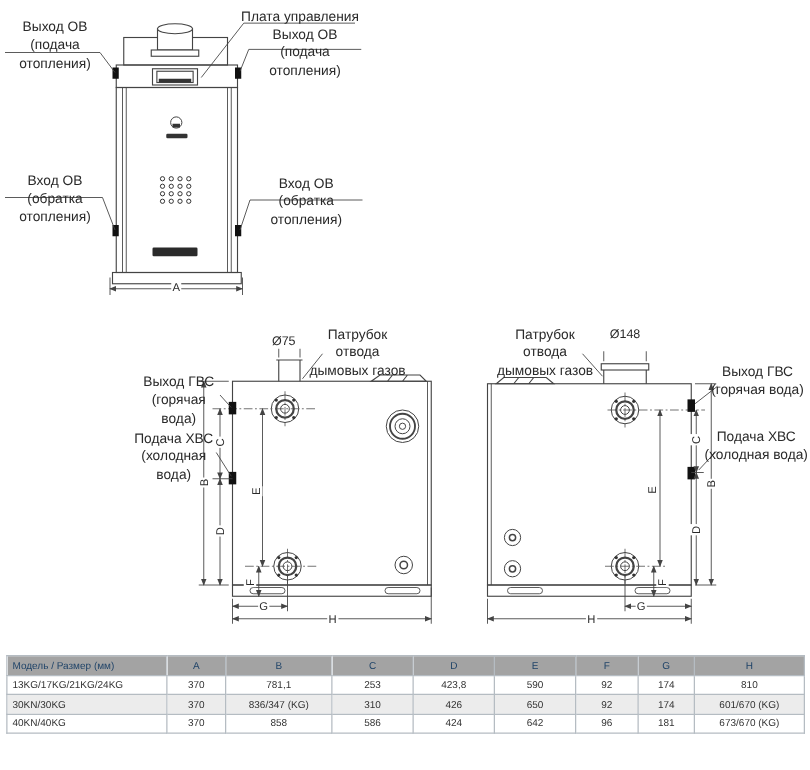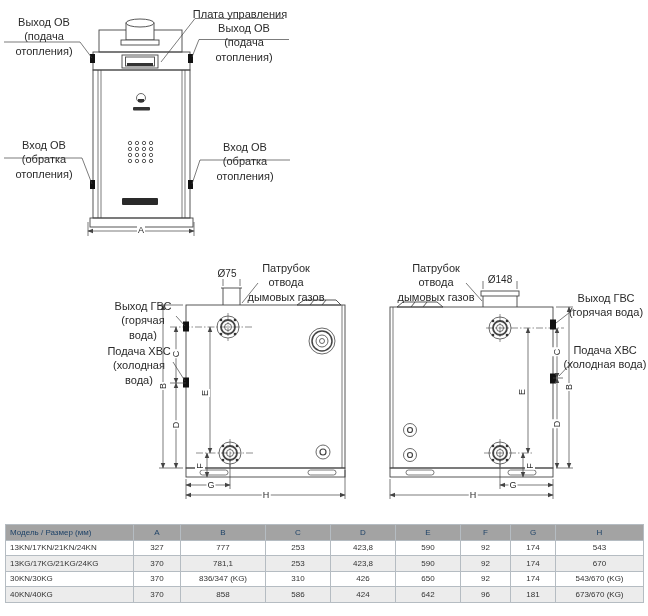--- a/index.html
+++ b/index.html
@@ -242,21 +242,21 @@
   <div class="lbl" style="left:98px;top:344px;width:82px;">Подача ХВС
 (холодная вода)</div>
   <div class="dim rot" style="left:163px;top:386px;">B</div>
   <div class="dim rot" style="left:176px;top:354px;">C</div>
   <div class="dim rot" style="left:176px;top:425px;">D</div>
   <div class="dim rot" style="left:205px;top:393px;">E</div>
   <div class="dim rot" style="left:200px;top:466px;">F</div>
   <div class="dim" style="left:211px;top:485px;">G</div>
   <div class="dim" style="left:266px;top:495px;">H</div>
 
-  <div class="diam" style="left:479px;top:274px;width:42px;">Ø148</div>
+  <div class="diam" style="left:479px;top:262px;width:42px;">Ø148</div>
   <div class="lbl" style="left:396px;top:261px;width:80px;">Патрубок отвода
 дымовых газов</div>
   <div class="lbl" style="left:568px;top:291px;width:76px;">Выход ГВС
 (горячая вода)</div>
   <div class="lbl" style="left:562px;top:343px;width:86px;">Подача ХВС
 (холодная вода)</div>
   <div class="dim rot" style="left:569px;top:387px;">B</div>
   <div class="dim rot" style="left:557px;top:352px;">C</div>
   <div class="dim rot" style="left:557px;top:424px;">D</div>
   <div class="dim rot" style="left:522px;top:392px;">E</div>
@@ -284,51 +284,40 @@
         <th>C</th>
         <th>D</th>
         <th>E</th>
         <th>F</th>
         <th>G</th>
         <th>H</th>
       </tr>
     </thead>
     <tbody>
       <tr>
-        <td class="model">13KN/17KN/21KN/24KN</td>
-        <td>327</td>
-        <td>777</td>
-        <td>253</td>
-        <td>423,8</td>
-        <td>590</td>
-        <td>92</td>
-        <td>174</td>
-        <td>543</td>
-      </tr>
-      <tr>
         <td class="model">13KG/17KG/21KG/24KG</td>
         <td>370</td>
         <td>781,1</td>
         <td>253</td>
         <td>423,8</td>
         <td>590</td>
         <td>92</td>
         <td>174</td>
-        <td>670</td>
+        <td>810</td>
       </tr>
       <tr>
         <td class="model">30KN/30KG</td>
         <td>370</td>
         <td>836/347 (KG)</td>
         <td>310</td>
         <td>426</td>
         <td>650</td>
         <td>92</td>
         <td>174</td>
-        <td>543/670 (KG)</td>
+        <td>601/670 (KG)</td>
       </tr>
       <tr>
         <td class="model">40KN/40KG</td>
         <td>370</td>
         <td>858</td>
         <td>586</td>
         <td>424</td>
         <td>642</td>
         <td>96</td>
         <td>181</td>

